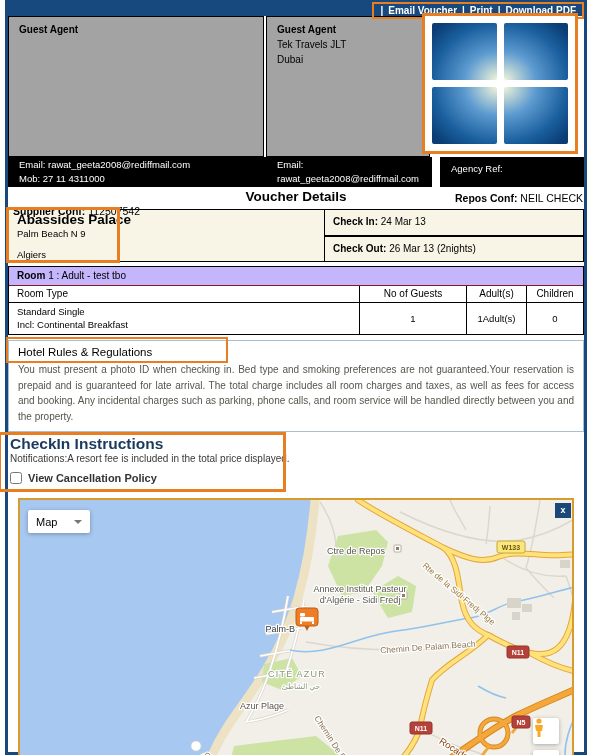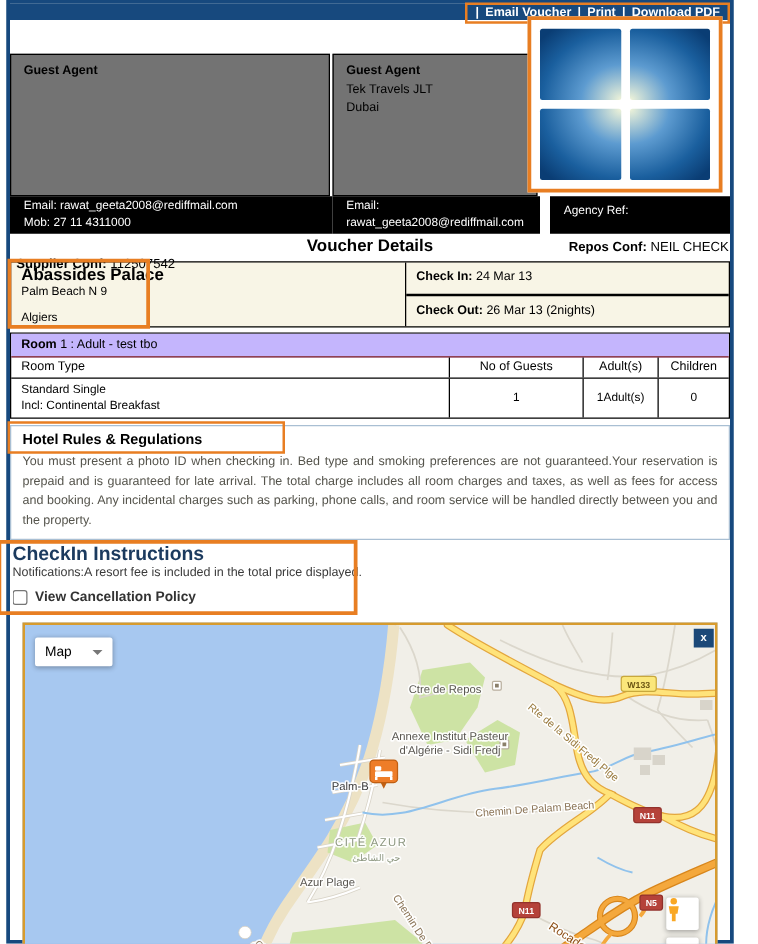--- a/index.html
+++ b/index.html
@@ -9,21 +9,21 @@
 
   
   .topbar { position:relative; height:13px; background:#17497E; }
   .toplinks { position:absolute; right:0; top:-1px; height:17px; border:2px solid #E87E22;
               padding:0 6px; color:#fff; font-size:10px; font-weight:bold; line-height:12px;
               display:flex; align-items:center; gap:5px; }
   .toplinks a { color:#fff; text-decoration:none; cursor:pointer; }
 
   
   .agent-row { display:flex; height:141px; }
-  .agent-box { border:1px solid #000; background:#737373; padding:5px 6px 0 10px; font-size:10px; line-height:15px;margin-top:27px; }
+  .agent-box { border:1px solid #000; background:#a3a3a3; padding:5px 6px 0 10px; font-size:10px; line-height:15px; }
   .agent-box .ttl { font-weight:bold; }
   .ab1 { width:256px; }
   .ab2 { width:164px; margin-left:2px; }
   .ab3 { flex:1; position:relative; }
   .logo-frame { position:absolute; top:-3px; right:6px; width:156px; height:141px;
                 border:3px solid #E87E22; background:#fff; padding:7px; }
   .logo-grid { display:grid; width:100%; height:100%; grid-template-columns:1fr 1fr;
                grid-template-rows:1fr 1fr; gap:7px; }
   .sq { border-radius:2px; }
   .sq-tl { background:radial-gradient(130% 130% at 100% 100%, #F0F4D9 0%, #5D9BD0 38%, #1A5F9E 75%, #0A3D74 100%); }
@@ -66,21 +66,21 @@
   .c1 { width:350px; padding-left:8px !important; }
   .c2 { width:107px; text-align:center; border-left:1px solid #000; }
   .c3 { width:60px; text-align:center; border-left:1px solid #000; }
   .c4 { flex:1; text-align:center; border-left:1px solid #000; }
   .rt-row { display:flex; font-size:9.5px; }
   .rt-row .c1 { line-height:13px; }
   .rt-row .c2, .rt-row .c3, .rt-row .c4 { display:flex; align-items:center; justify-content:center; }
 
   
   .rules-box { margin-top:5px; border:1px solid #A9BFD3; padding:5px 9px 7px; position:relative; }
-  .rules-title { font-size:11.5px; font-weight:bold; margin-bottom:4px; }
+  .rules-title { font-size:11.5px; font-weight:normal; margin-bottom:4px; }
   .hl-rules { position:absolute; left:-3px; top:-4px; width:222px; height:26px;
               border:2px solid #E87E22; pointer-events:none; }
   .rules-body { font-size:10px; line-height:1.55; color:#55544C; text-align:justify; }
 
   
   .checkin-sec { position:relative; margin-top:1px; padding:2px 0 0 2px; height:58px; }
   .hl-checkin { position:absolute; left:-10px; top:-1px; width:288px; height:60px;
                 border:3px solid #E87E22; pointer-events:none; }
   .ci-title { font-size:15.5px; font-weight:bold; color:#1B3A5E; line-height:17px; }
   .ci-notif { font-size:10px; color:#3A3A3A; margin-top:1px; }

